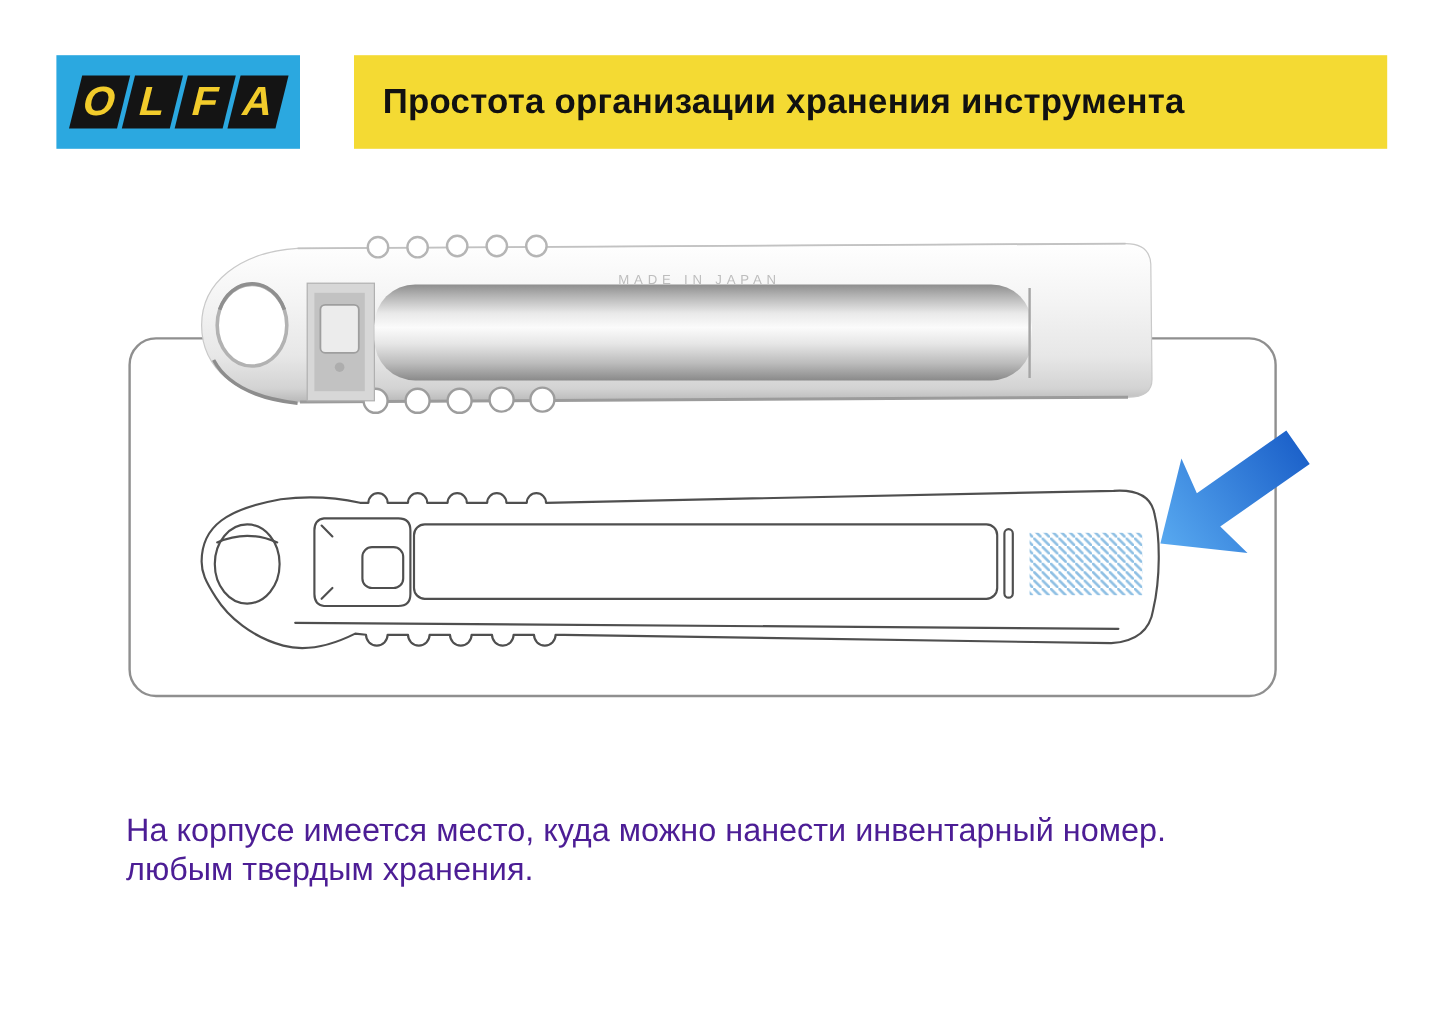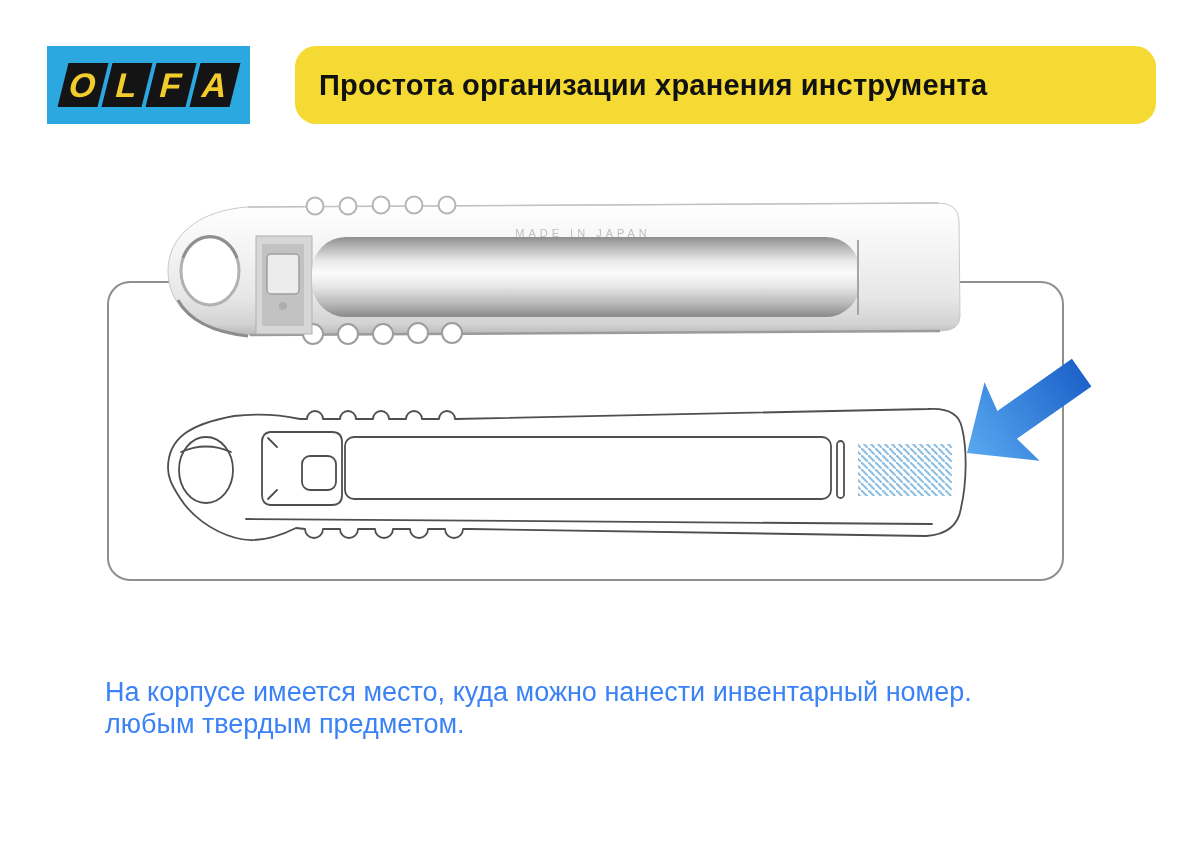--- a/index.html
+++ b/index.html
@@ -24,21 +24,21 @@
     display:flex;align-items:center;
   }
   .banner-title{
     padding-left:24px;font-weight:bold;font-size:29px;letter-spacing:0.2px;
   }
   
   svg.art{position:absolute;left:0;top:0;}
   
   .description{
     position:absolute;left:105px;top:676px;width:1020px;
-    font-size:27px;line-height:32px;color:#3b82f6;
+    font-size:27px;line-height:32px;color:#4c1d95;
   }
 </style>
 </head>
 <body>
 
 <div id="canvas">
 
   <div class="logo-block" style="background-color: rgb(43, 168, 224);">
     <span class="logo-tile" style="background-color: rgb(20, 20, 20);">
       <span class="logo-letter" style="color: rgb(242, 204, 43);">O</span>
@@ -47,21 +47,21 @@
       <span class="logo-letter" style="color: rgb(242, 204, 43);">L</span>
     </span>
     <span class="logo-tile" style="background-color: rgb(20, 20, 20);">
       <span class="logo-letter" style="color: rgb(242, 204, 43);">F</span>
     </span>
     <span class="logo-tile" style="background-color: rgb(20, 20, 20);">
       <span class="logo-letter" style="color: rgb(242, 204, 43);">A</span>
     </span>
   </div>
 
-  <div class="banner" style="background-color: rgb(244, 218, 51); border-radius: 21px;">
+  <div class="banner" style="background-color: rgb(244, 218, 51);">
     <div class="banner-title" style="color: rgb(17, 17, 17);">Простота организации хранения инструмента</div>
   </div>
 
   <svg class="art" width="1200" height="848" viewBox="0 0 1200 848">
     <defs>
       <linearGradient id="bodyGrad" gradientUnits="userSpaceOnUse" x1="0" y1="203" x2="0" y2="337">
         <stop offset="0" stop-color="#ffffff"></stop>
         <stop offset="0.35" stop-color="#f4f4f4"></stop>
         <stop offset="0.7" stop-color="#e7e7e7"></stop>
         <stop offset="0.9" stop-color="#d3d3d3"></stop>
@@ -148,16 +148,16 @@
 
     <rect x="858" y="444" width="94" height="52" fill="url(#hatchPat)"></rect>
 
     <g transform="translate(967,453) rotate(-35)">
       <polygon points="0,0 55,-48 49,-17 140,-17 140,17 49,17 55,48" fill="url(#arrowGrad)"></polygon>
     </g>
   </svg>
 
   <div class="description">
     <div>На корпусе имеется место, куда можно нанести инвентарный номер.</div>
-    <div>любым твердым предметом.</div>
+    <div>любым твердым хранения.</div>
   </div>
 
 </div>
 
 </body></html>

